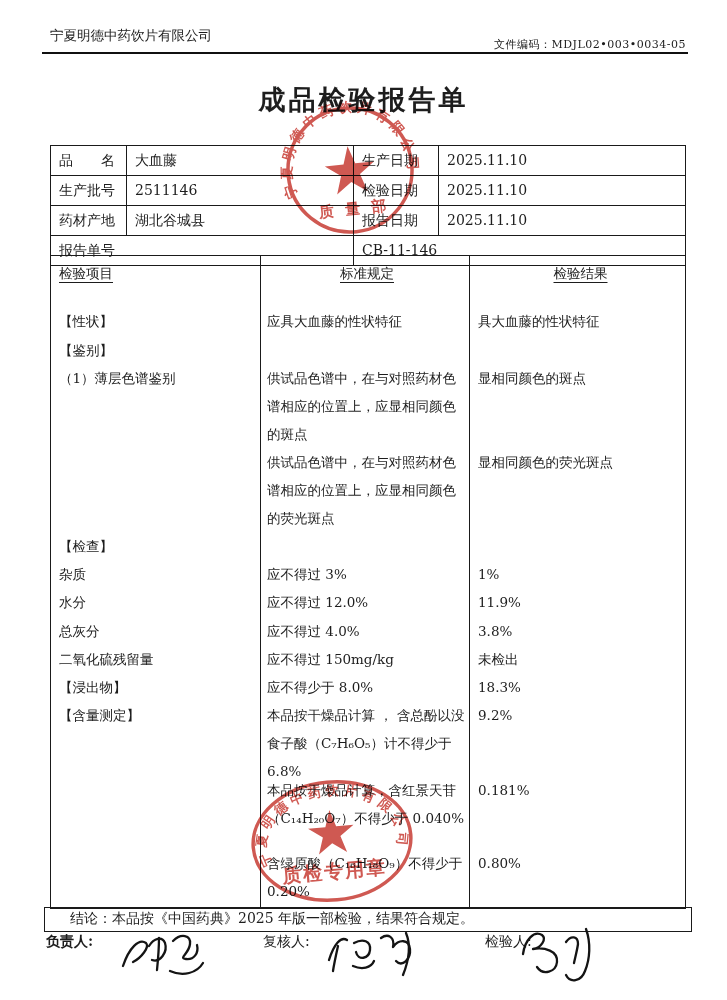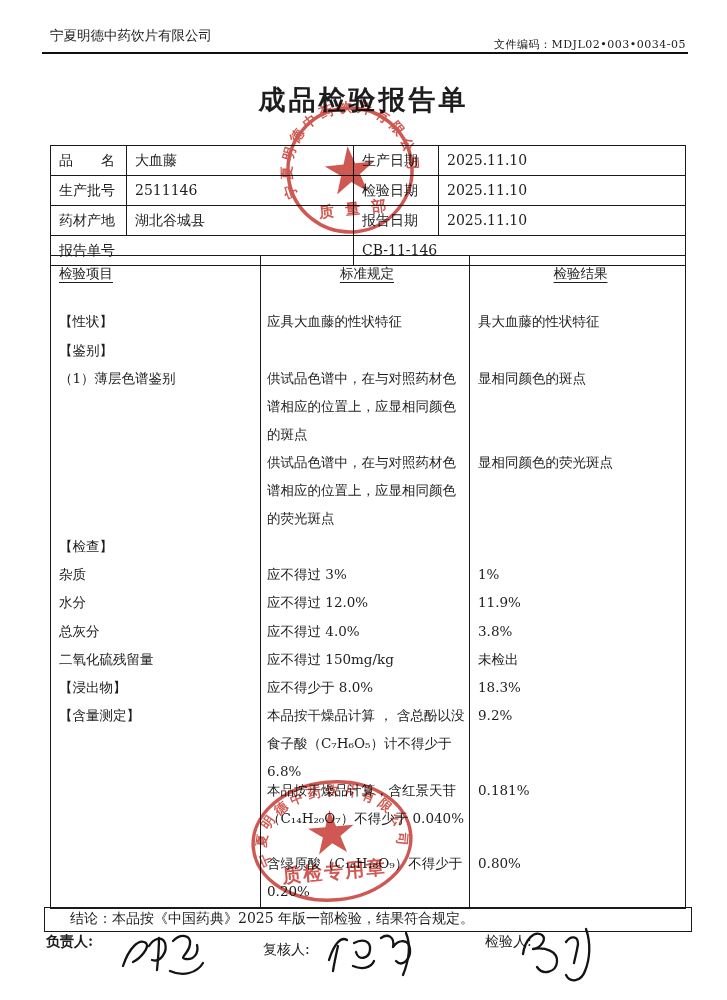--- a/index.html
+++ b/index.html
@@ -44,21 +44,21 @@
   .rp73{height:73px;line-height:28px;}
   .rp59{height:59px;line-height:28px;}
 
   
   .concl{position:absolute;left:44px;top:907px;width:648px;height:25px;box-sizing:border-box;
          border:1.5px solid #1a1a1a;font-size:14px;line-height:21px;padding-left:25px;
          white-space:nowrap;overflow:hidden;}
 
   
   .flabel{position:absolute;top:933px;font-size:14px;}
-  .fl-resp{left:46px;font-weight:bold;}.fl-rev{left:263px;margin-top:8px;}.fl-insp{left:453px;margin-left:32px;}
+  .fl-resp{left:46px;font-weight:bold;}.fl-rev{left:263px;}.fl-insp{left:453px;margin-left:32px;}
   .sig-svg{position:absolute;left:0;top:0;width:727px;height:1000px;pointer-events:none;}
   .sig-svg path{fill:none;stroke:#141414;stroke-width:2.3;stroke-linecap:round;stroke-linejoin:round;}
 
   
   .stamp{position:absolute;mix-blend-mode:multiply;opacity:.82;color:#c5342c;}
   .stamp-top{left:280px;top:100px;transform:rotate(-6deg);}
   .stamp-bottom{left:247px;top:778px;transform:rotate(-5deg);}
   .stamp text{fill:currentColor;font-family:"DejaVu Serif","Liberation Serif",serif;font-weight:700;}
 </style>
 </head>

